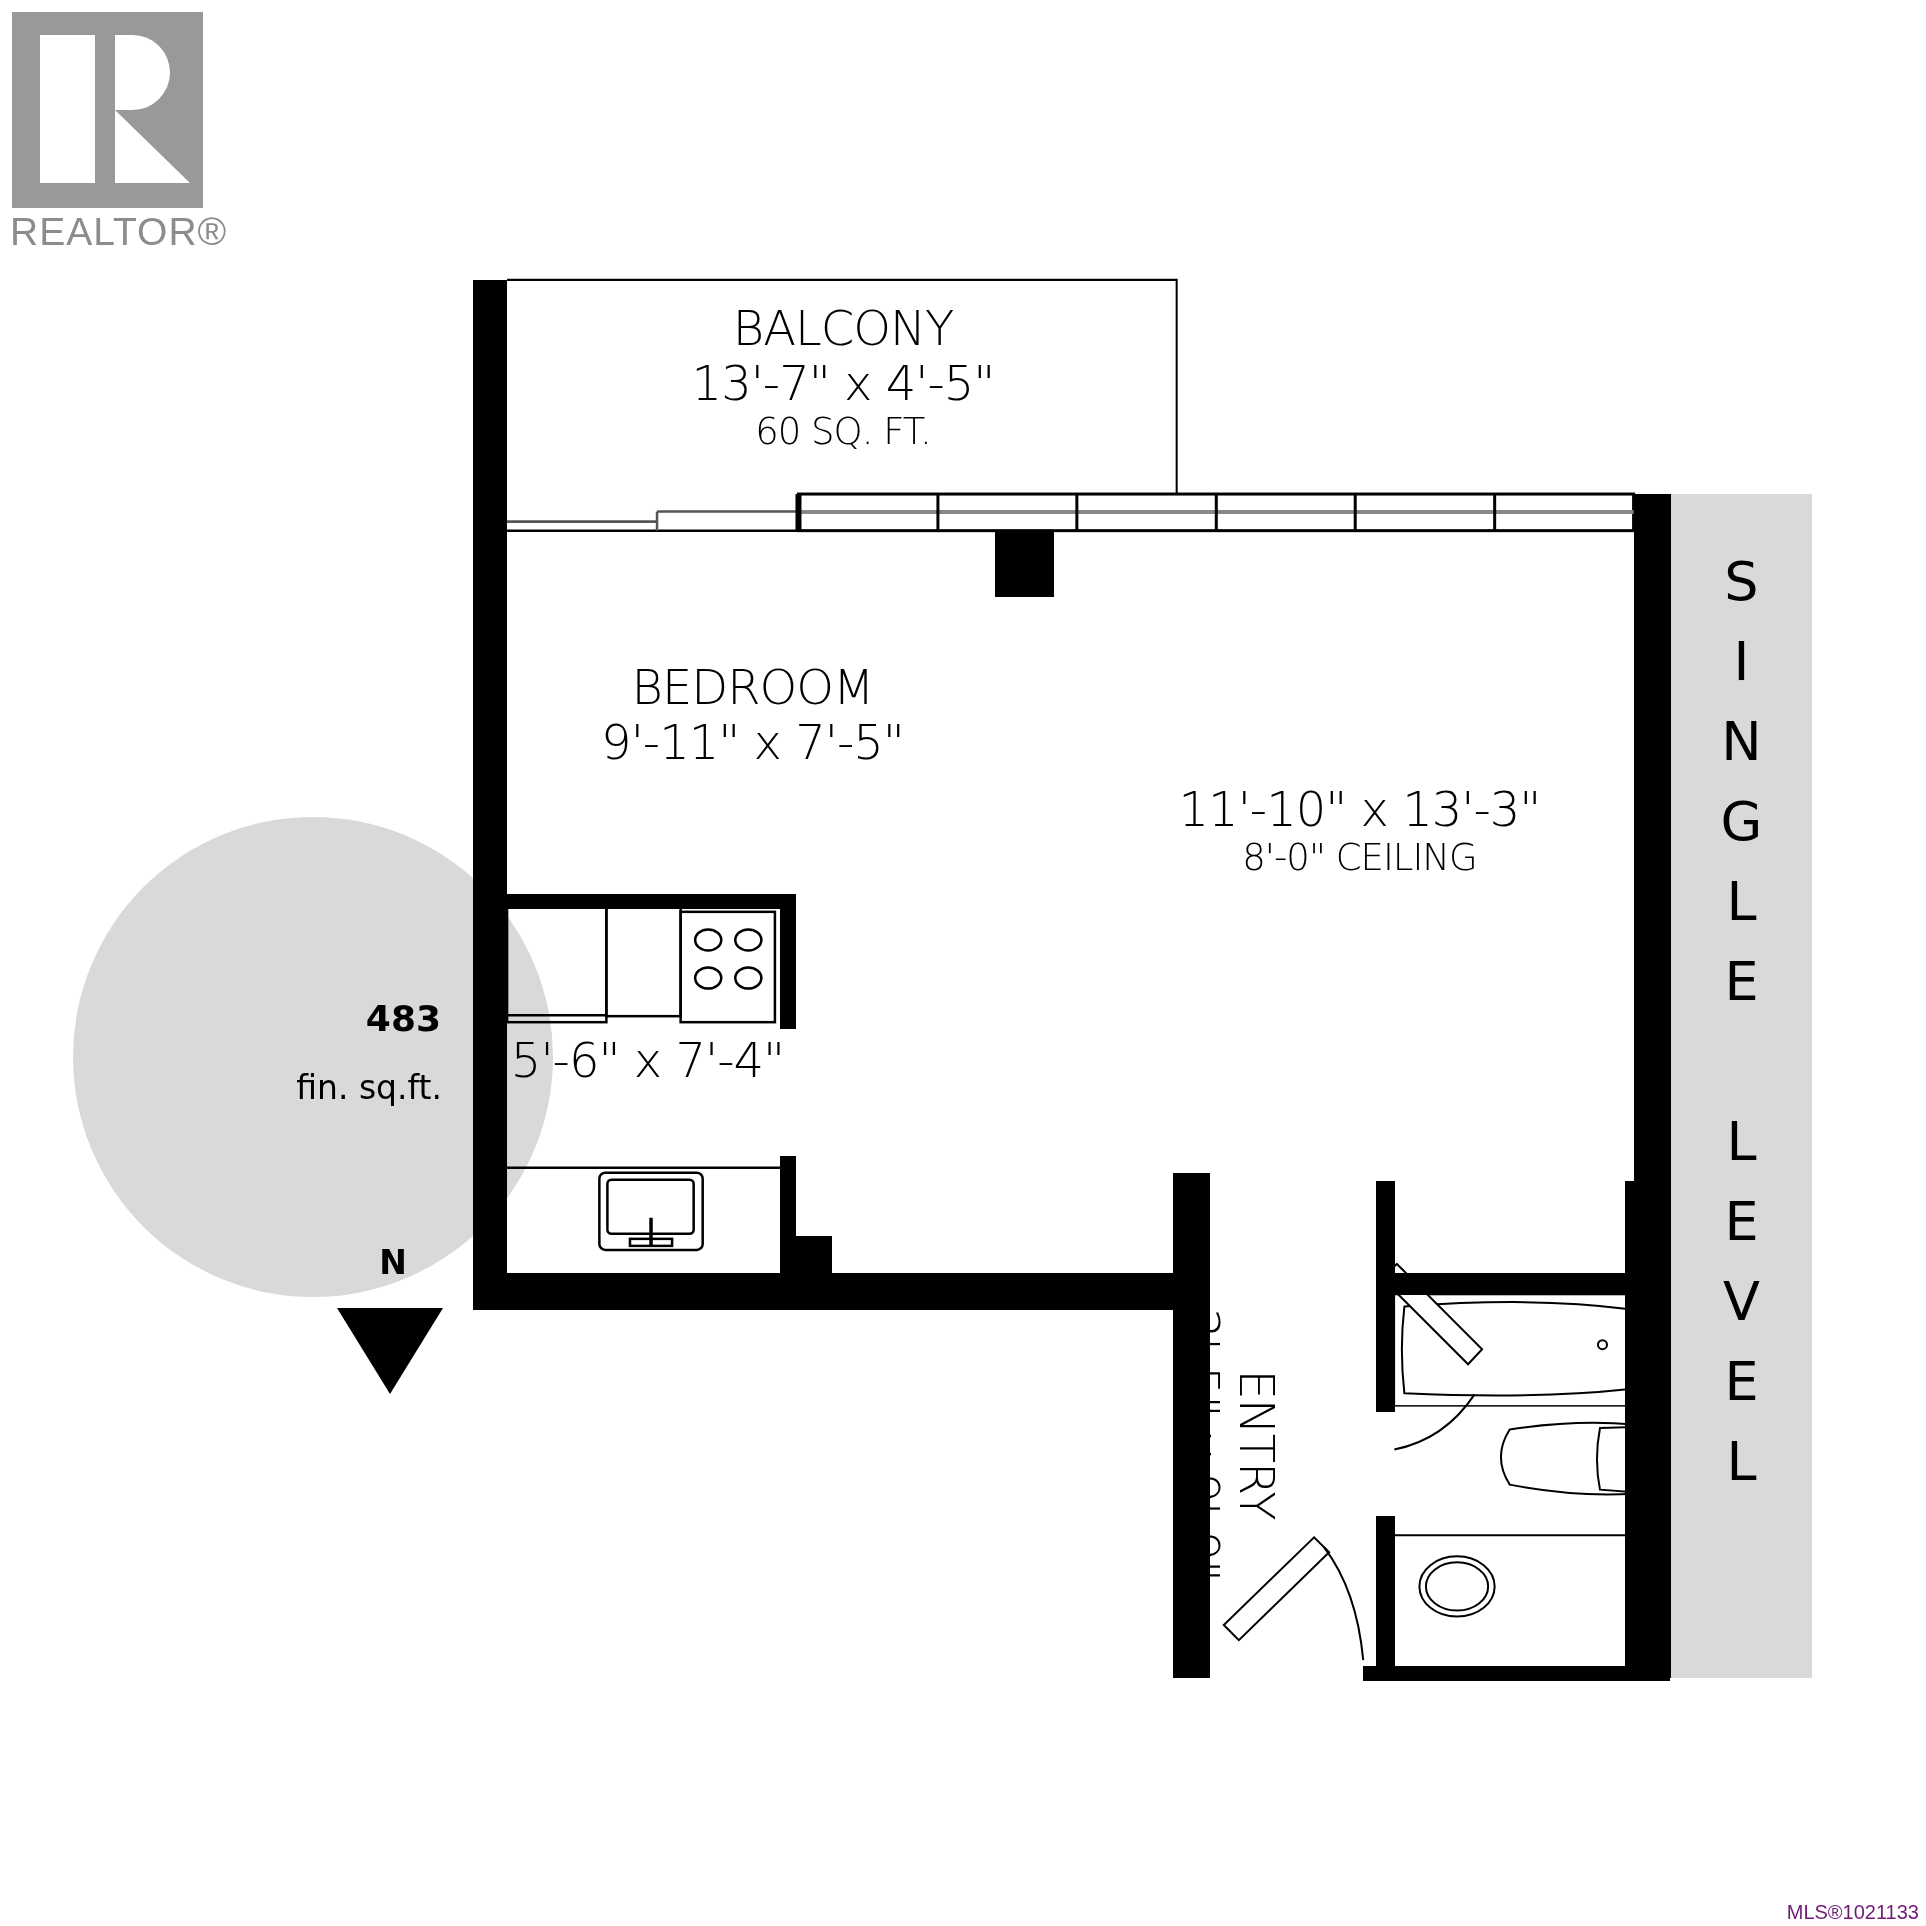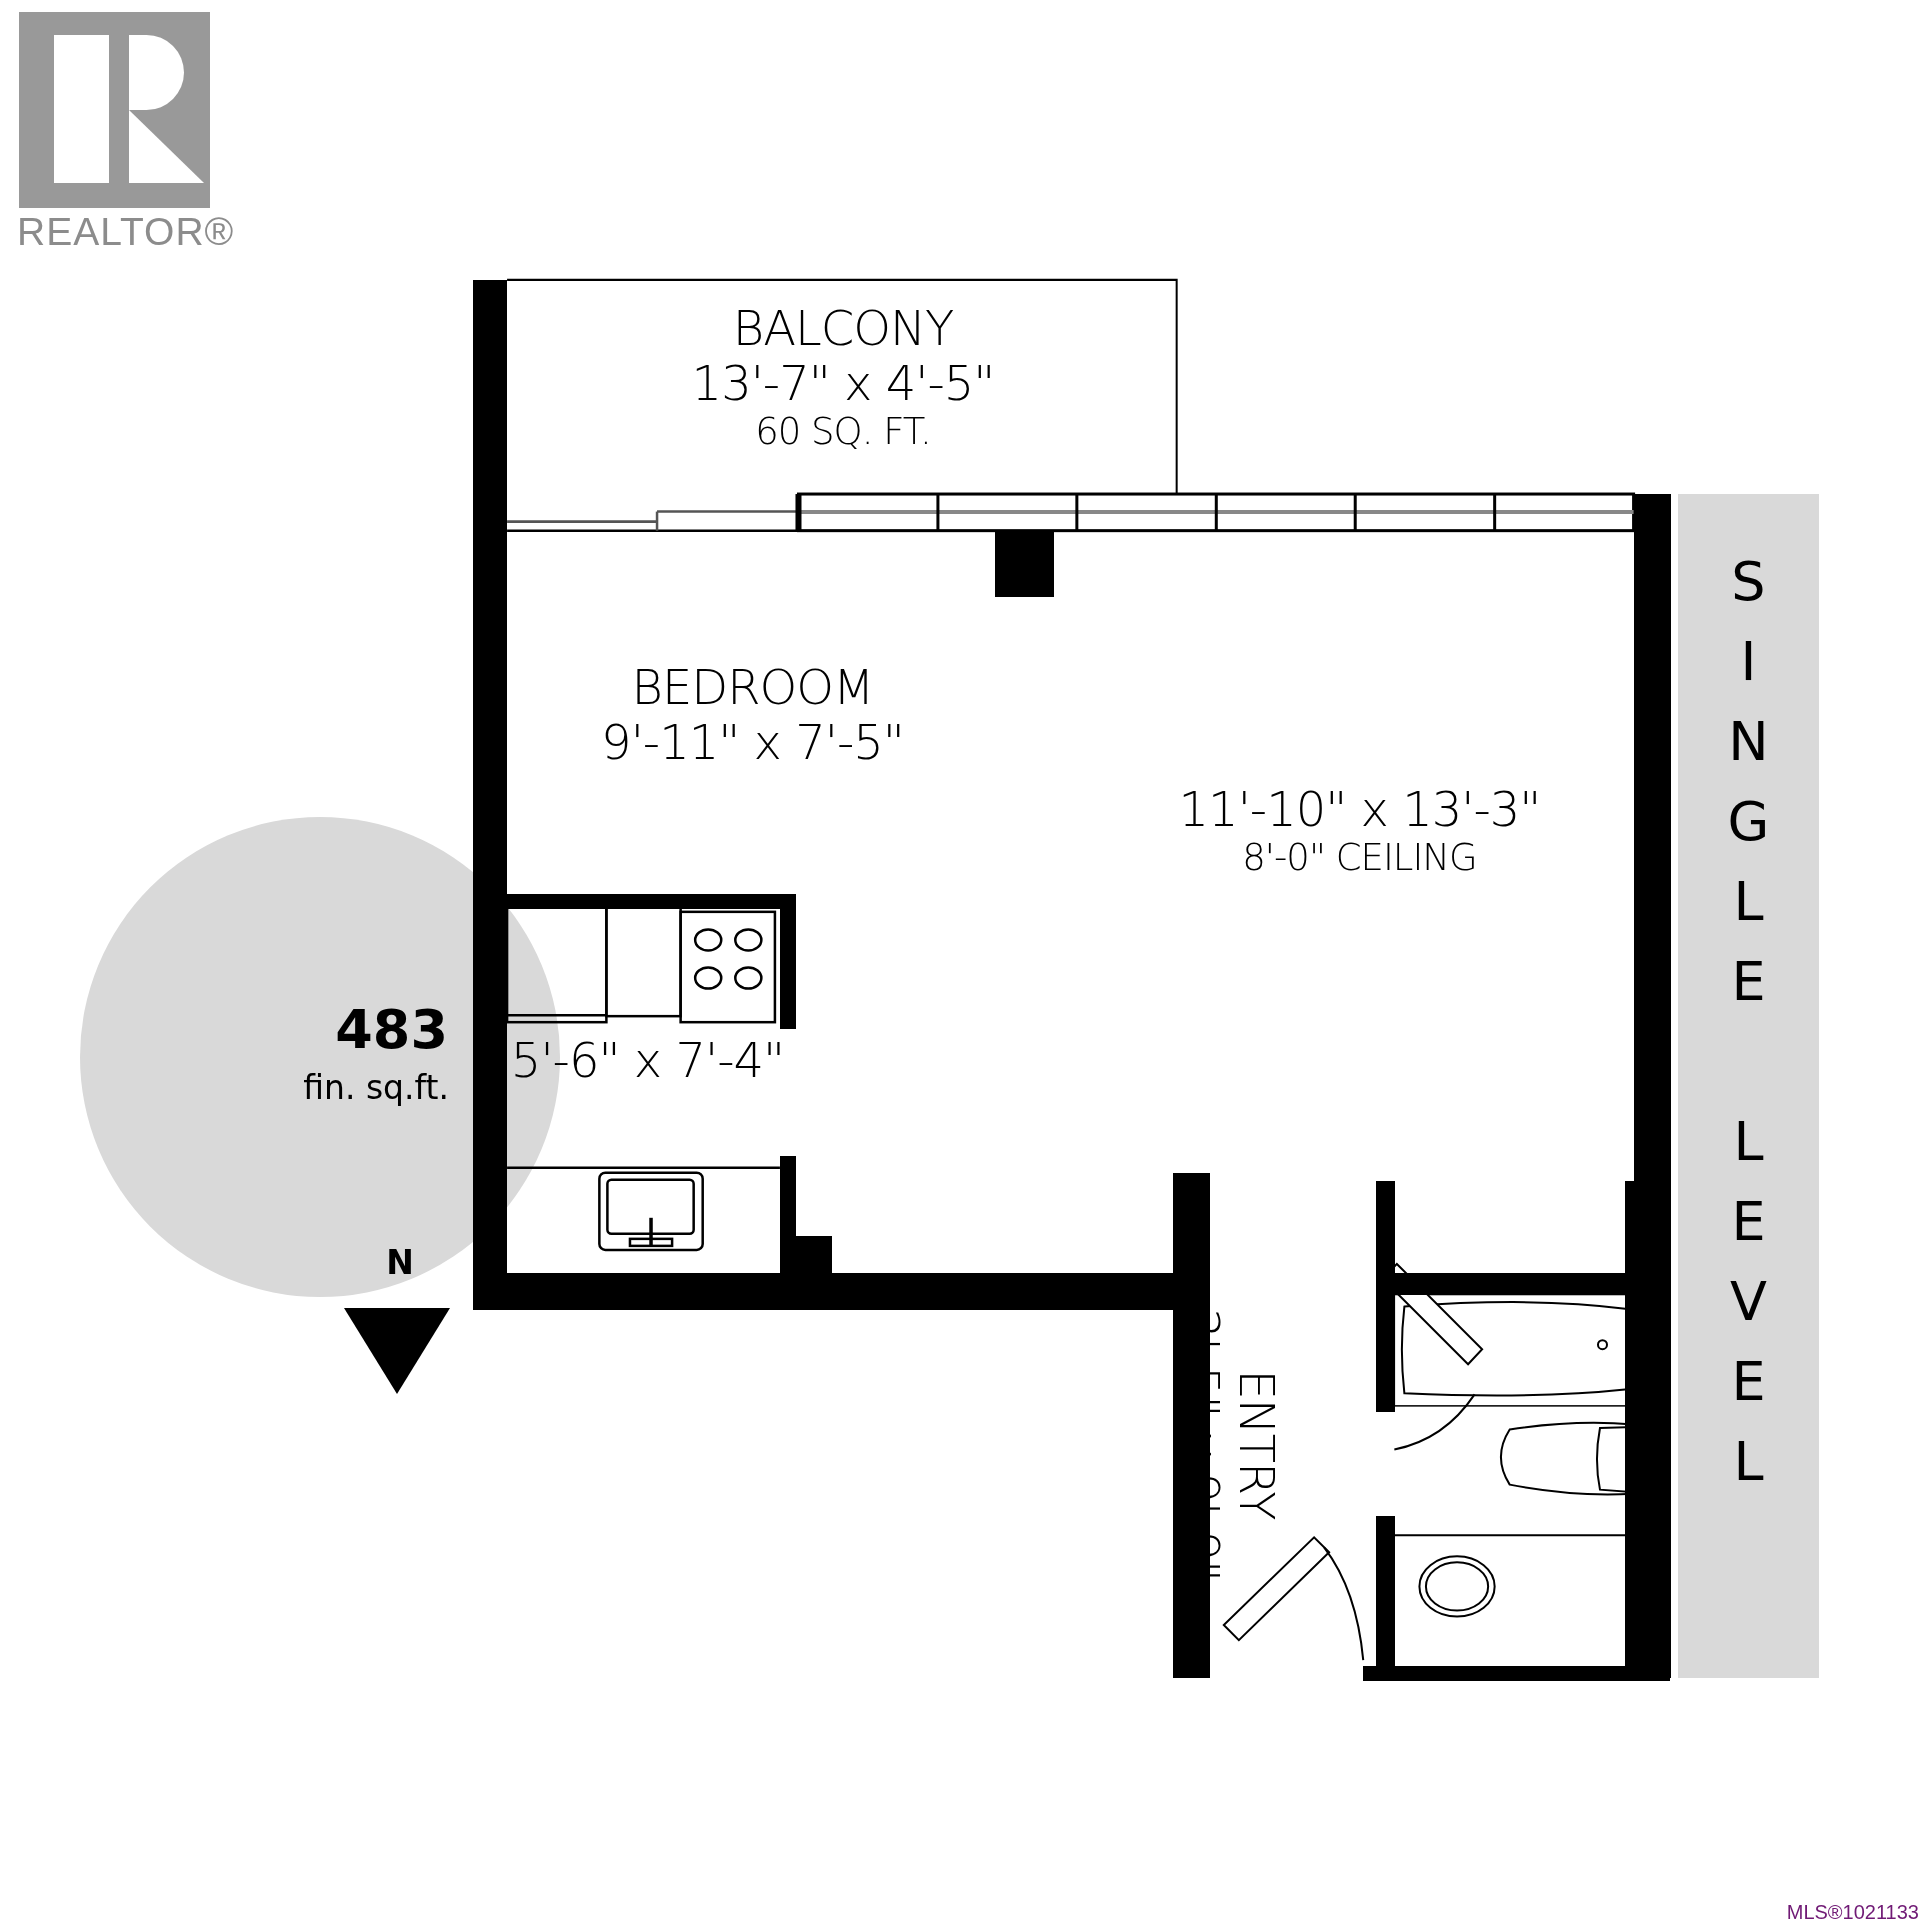--- a/index.html
+++ b/index.html
@@ -1,18 +1,18 @@
 <!DOCTYPE html>
 <html style="font-size:8px"><head>
 <meta charset="utf-8">
 <style>
   html, body { margin: 0; padding: 0; background: #ffffff; }
   body { width: 1926px; height: 1926px; position: relative; overflow: hidden;
          font-family: "DejaVu Sans", sans-serif; color: #000; }
-  .abs { position: absolute; margin-left: 7px; }
+  .abs { position: absolute; }
   .wall { position: absolute; background: #000; }
   .label { position: absolute; text-align: center; white-space: nowrap; line-height: 1.15;
            font-family: "DejaVu Sans", sans-serif; font-weight: 300; letter-spacing: -1px; }
   .room-name { font-size: 48px; }
   .room-dim { font-size: 48px; }
   .room-sub { font-size: 37px; }
   #logo-box { left: 12px; top: 12px; width: 191px; height: 196px; background: #999999; }
   #logo-text { left: 10px; top: 210px; font-size: 39px; color: #8c8c8c; font-family: "Liberation Sans", sans-serif;
                letter-spacing: 1px; font-weight: 400; }
   #mls { right: 7px; top: 1901px; font-size: 20px; color: #701a75; font-family: "Liberation Sans", sans-serif; }
@@ -27,21 +27,21 @@
 <body>
 
 <div id="logo-box" class="abs">
   <div class="abs" style="left:28px;top:22.6px;width:55px;height:148px;background:#fff;"></div>
   <div class="abs" style="left:103px;top:22.6px;width:55px;height:75px;background:#fff;border-radius:0 40px 40px 0;"></div>
   <div class="abs" style="left:103px;top:98px;width:0;height:0;border-left:75px solid #fff;border-top:73px solid transparent;"></div>
 </div>
 <div id="logo-text" class="abs">REALTOR®</div>
 
 <div id="sqft-circle" class="abs"></div>
-<div class="abs" style="left:321px;top:998px;width:120px;text-align:right;font-size:54px;font-weight:700;font-family:'DejaVu Sans',sans-serif;">483</div>
+<div class="abs" style="left:321px;top:998px;width:120px;text-align:right;font-size:36px;font-weight:700;font-family:'DejaVu Sans',sans-serif;">483</div>
 <div class="abs" style="left:271px;top:1068px;width:171px;text-align:right;font-size:33px;font-family:'DejaVu Sans',sans-serif;">fin. sq.ft.</div>
 
 <div class="abs" style="left:378px;top:1243px;width:30px;text-align:center;font-size:33px;font-weight:700;font-family:'DejaVu Sans',sans-serif;">N</div>
 <div class="abs" style="left:337px;top:1308px;width:0;height:0;border-left:53px solid transparent;border-right:53px solid transparent;border-top:86px solid #000;"></div>
 
 <div id="side-bar" class="abs"></div>
 <div id="side-text" class="abs">
   <span>S</span>
   <span>I</span>
   <span>N</span>

